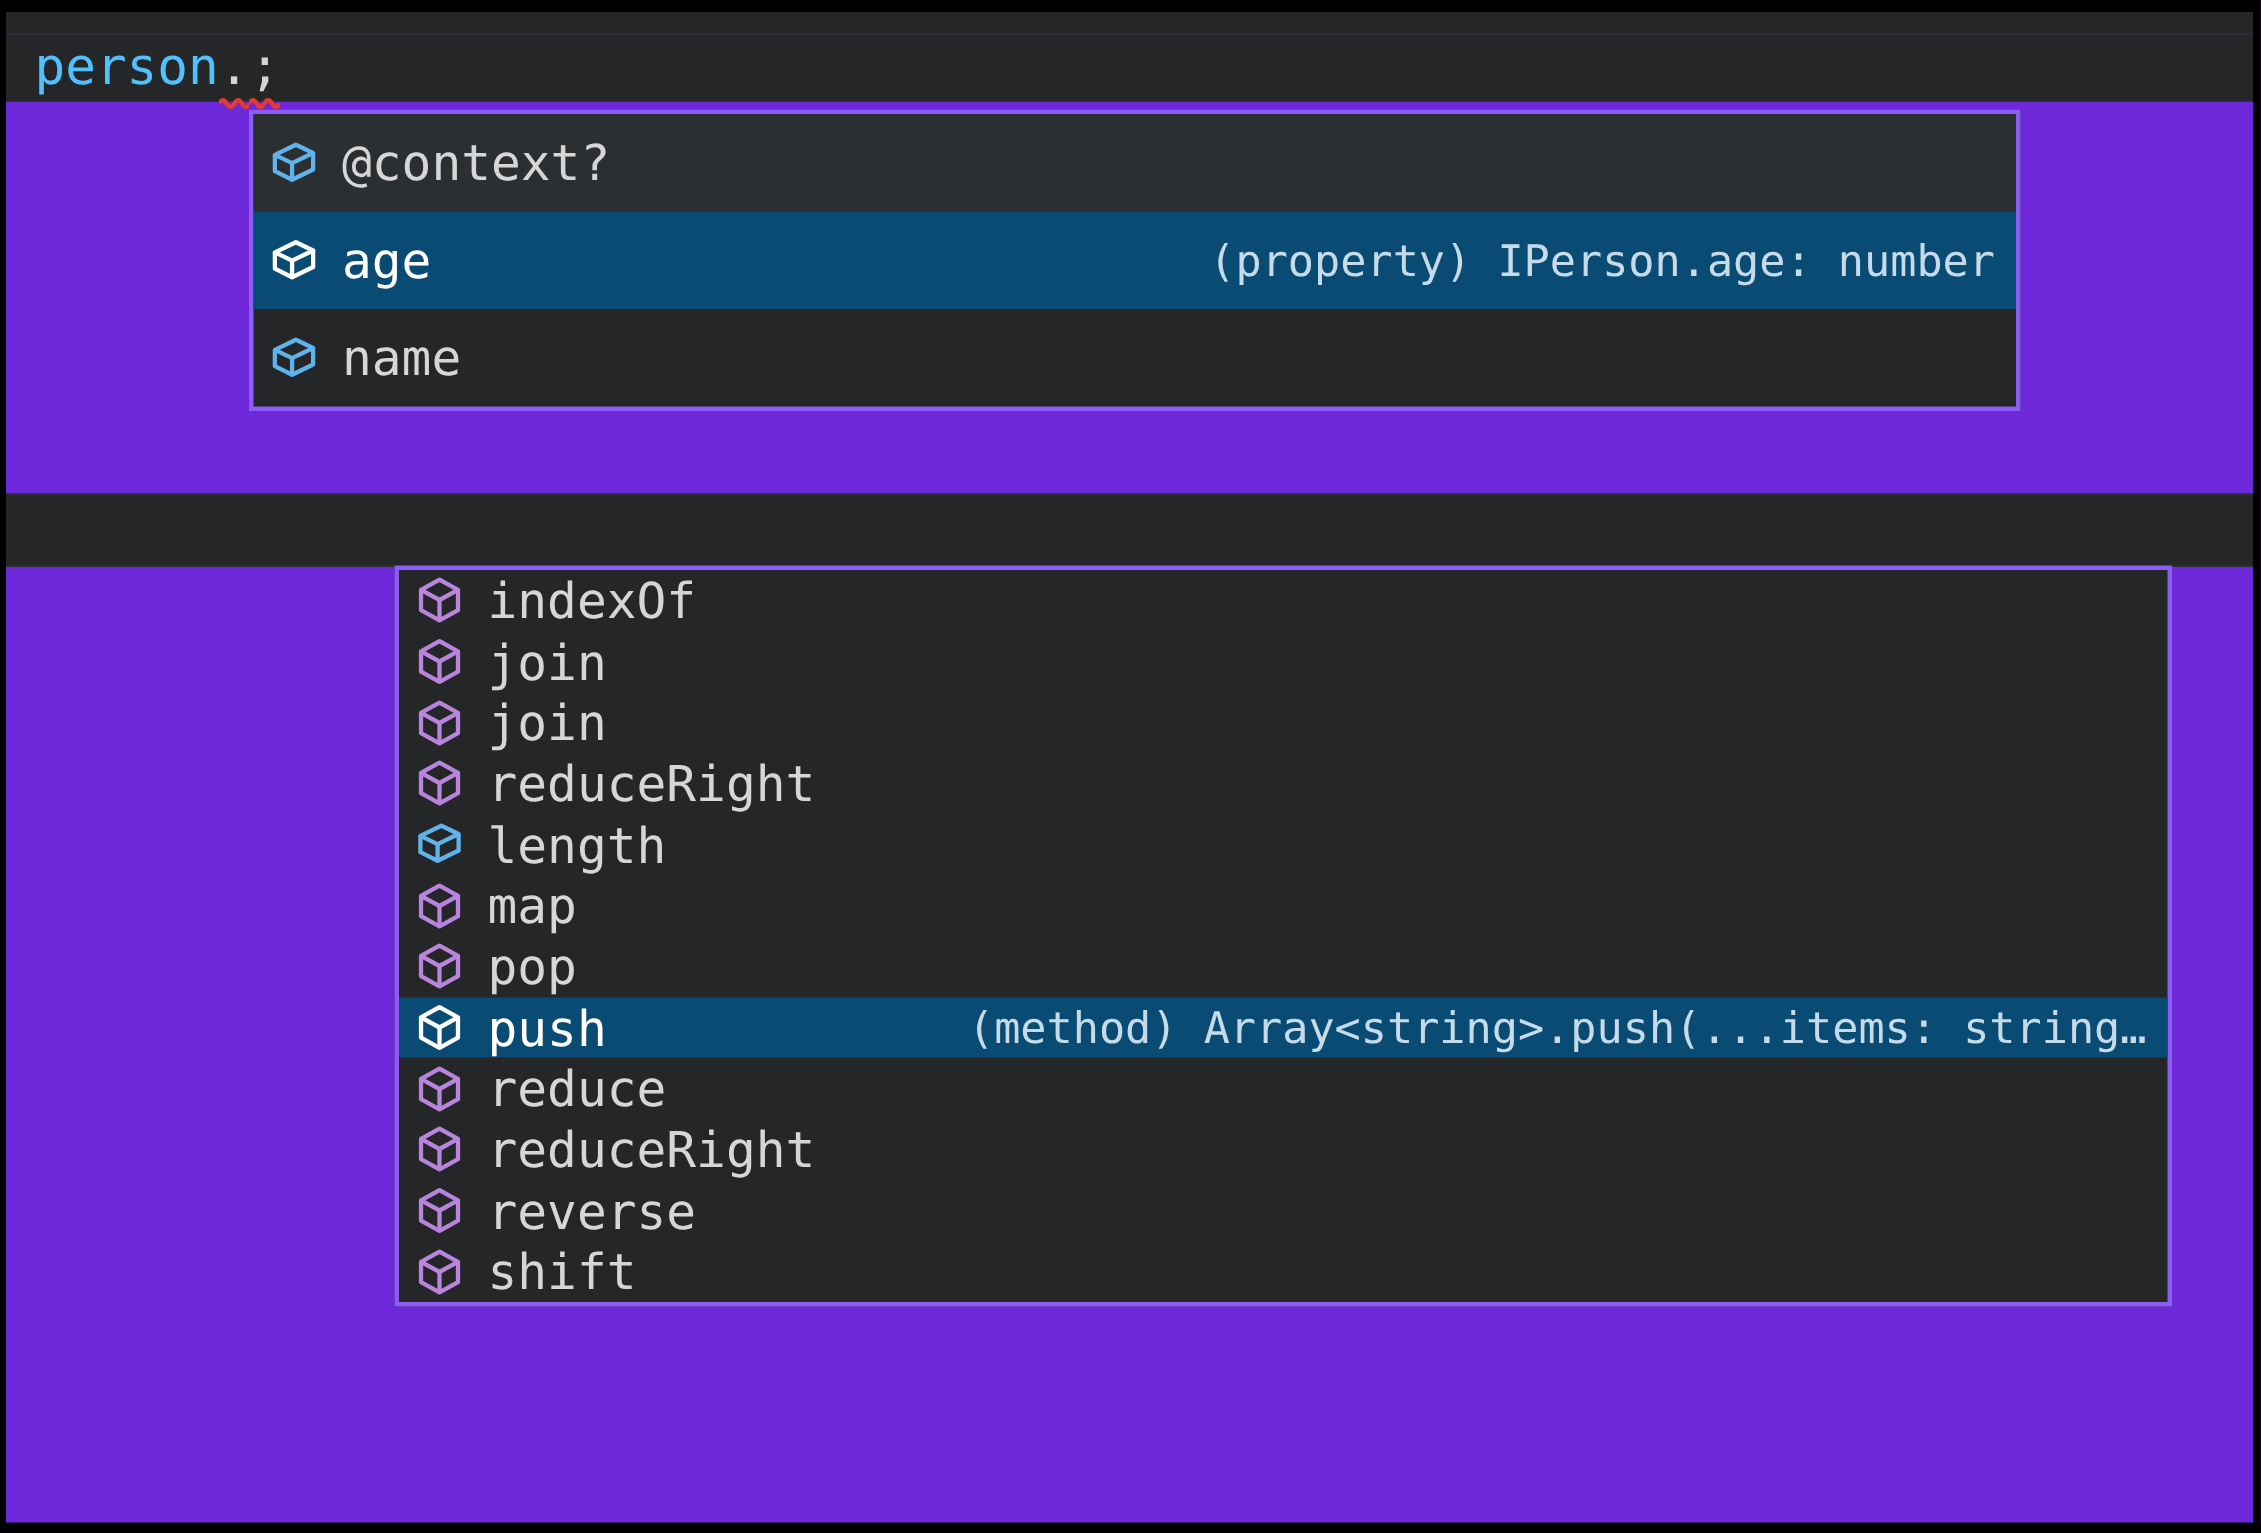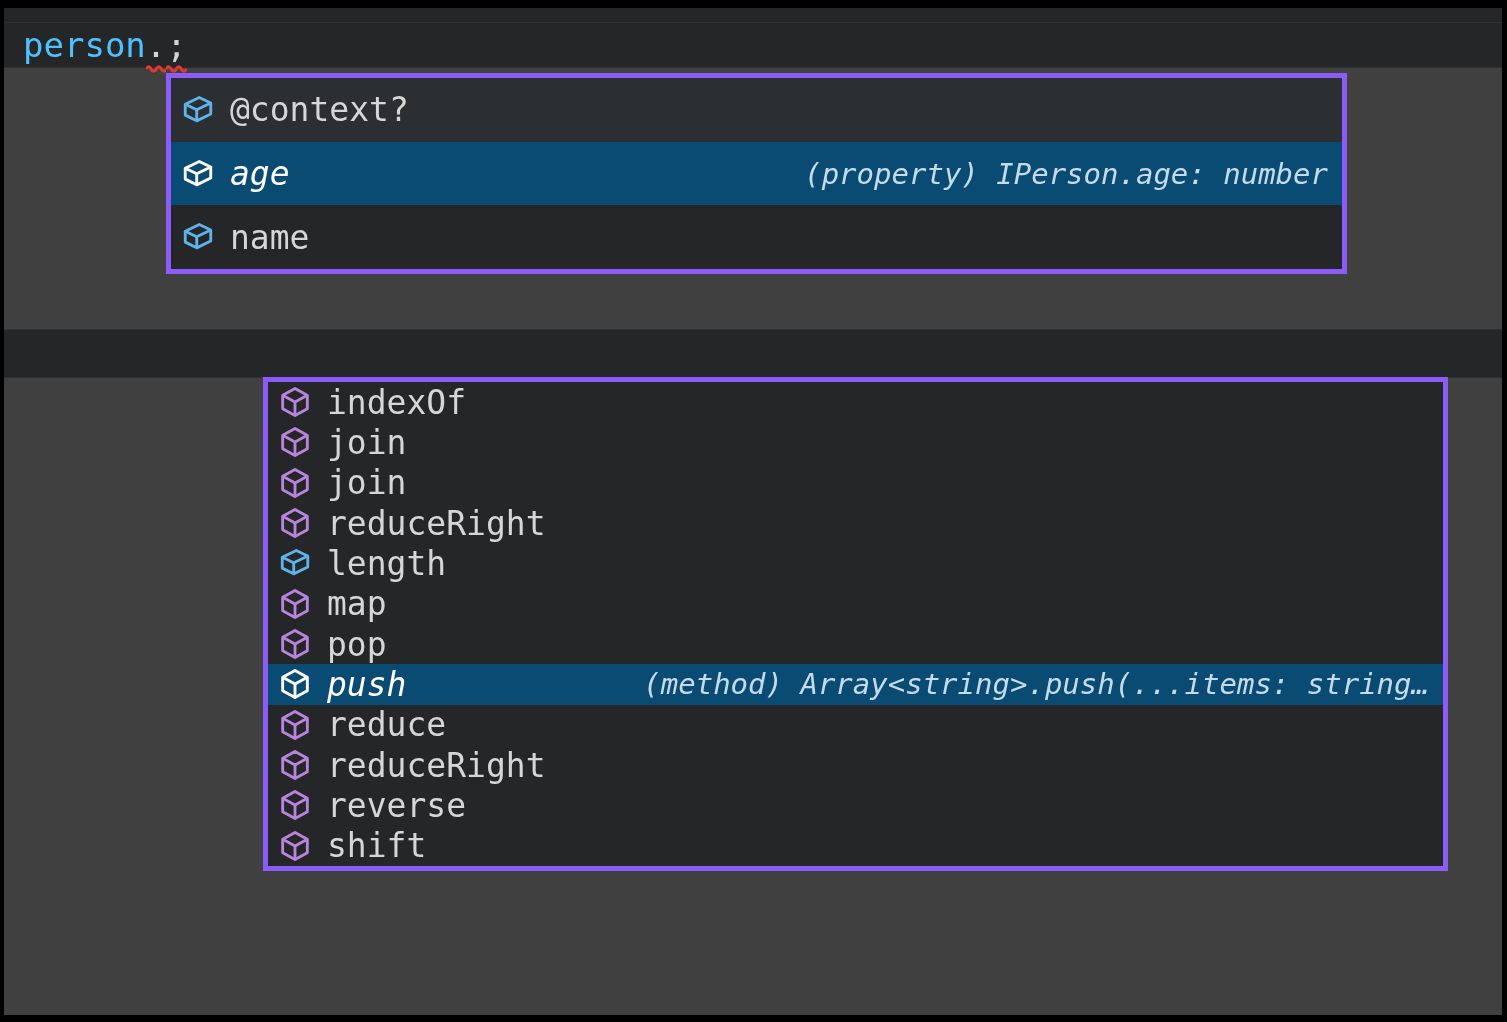--- a/index.html
+++ b/index.html
@@ -1,42 +1,42 @@
 <!DOCTYPE html>
 <html><head>
 <meta charset="utf-8">
 <style>
   html,body{margin:0;padding:0;background:#000;}
   .frame{position:relative;width:1507px;height:1022px;background:#000;overflow:hidden;
          font-family:"DejaVu Sans Mono","Liberation Mono",monospace;}
-  .editor{position:absolute;left:4px;top:8px;right:5px;bottom:7px;background:#404040;}
+  .editor{position:absolute;left:4px;top:8px;right:5px;bottom:7px;background:#6d28d9;}
 
   
   .band{position:absolute;left:0;right:0;background:#242628;}
   .band-strip{top:0;height:14px;border-bottom:1px solid #2e3133;}
   .band-line1{top:15px;height:44px;border-bottom:1px solid #2e3133;}
   .band-line2{top:321px;height:47px;border-top:1px solid #2e3133;border-bottom:1px solid #2e3133;}
 
   .code-line{position:absolute;font-size:34px;white-space:pre;color:#d4d4d4;letter-spacing:0;}
   .code-line1{left:19px;top:15px;height:44px;line-height:44px;}
   .code-line2{left:19px;top:322px;height:46px;line-height:46px;}
   .tok-const{color:#4FC1FF;}
   .tok-prop{color:#9CDCFE;}
   .tok-punct{color:#d4d4d4;}
   .err{position:relative;display:inline-block;}
   .err svg{position:absolute;left:0;bottom:-6px;width:100%;height:10px;}
 
   
-  .suggest{position:absolute;background:#242628;border:5px solid #8b5cf6;
+  .suggest{position:absolute;background:#242628;border:3px solid #8b5cf6;
            box-sizing:border-box;display:flex;flex-direction:column;z-index:5;}
   .suggest-1{left:162px;top:65px;width:1181px;height:201px;}
   .suggest-2{left:259px;top:369px;width:1185px;height:494px;}
   .srow{flex:1;display:flex;align-items:center;padding:0 14px 0 10px;min-width:0;}
   .srow.hovered{background:#2b2f31;}
-  .srow.selected{background:#094b72;font-style:italic;}
+  .srow.selected{background:#094b72;}
   .sicon{width:34px;height:34px;flex:0 0 34px;margin-right:15px;}
   .sicon svg{width:34px;height:34px;display:block;}
   .ic-field{color:#5FB2EA;}
   .ic-method{color:#B884DC;}
   .srow.selected .ic-field,.srow.selected .ic-method{color:#ffffff;}
   .slabel{font-size:33px;color:#d6d6d6;white-space:pre;}
   .srow.selected .slabel{color:#ffffff;}
   .sdetail{margin-left:auto;font-size:29px;color:#c6dbea;white-space:pre;
            overflow:hidden;padding-left:20px;}
 </style>

